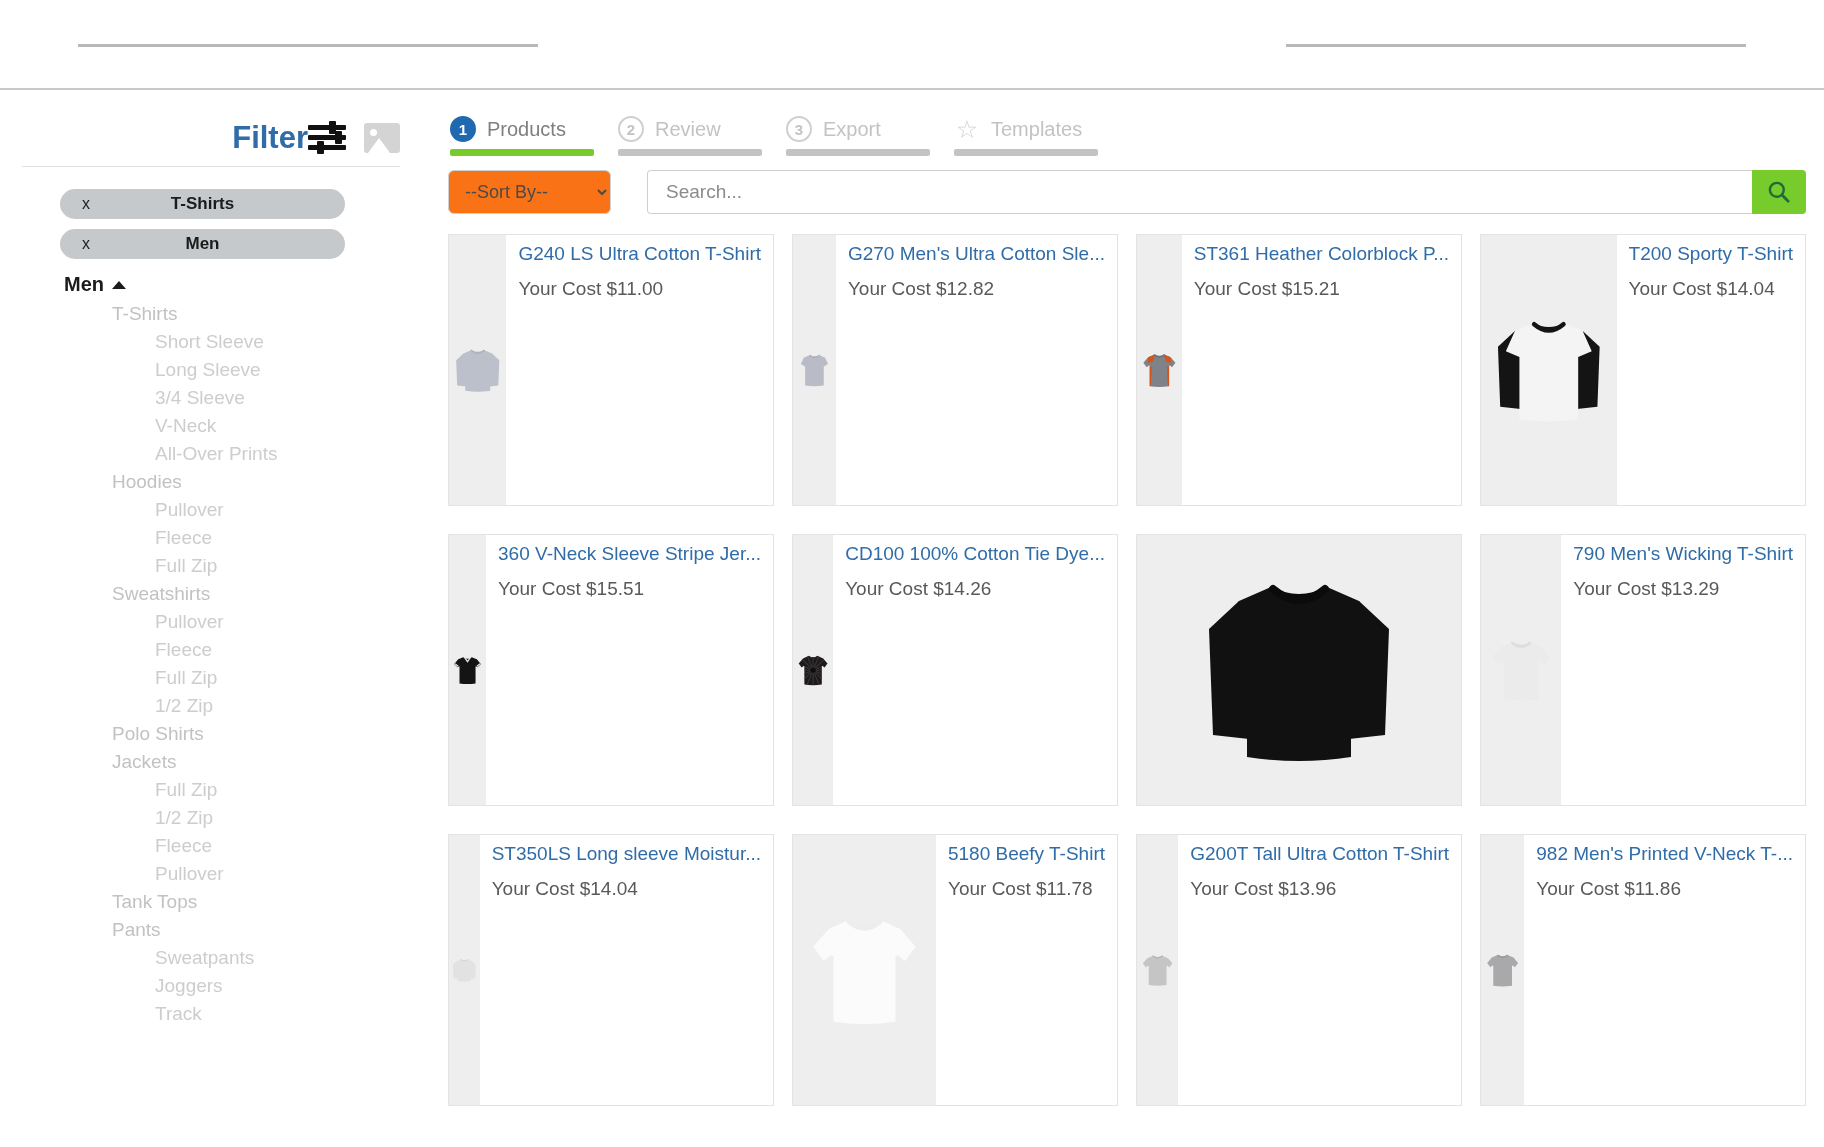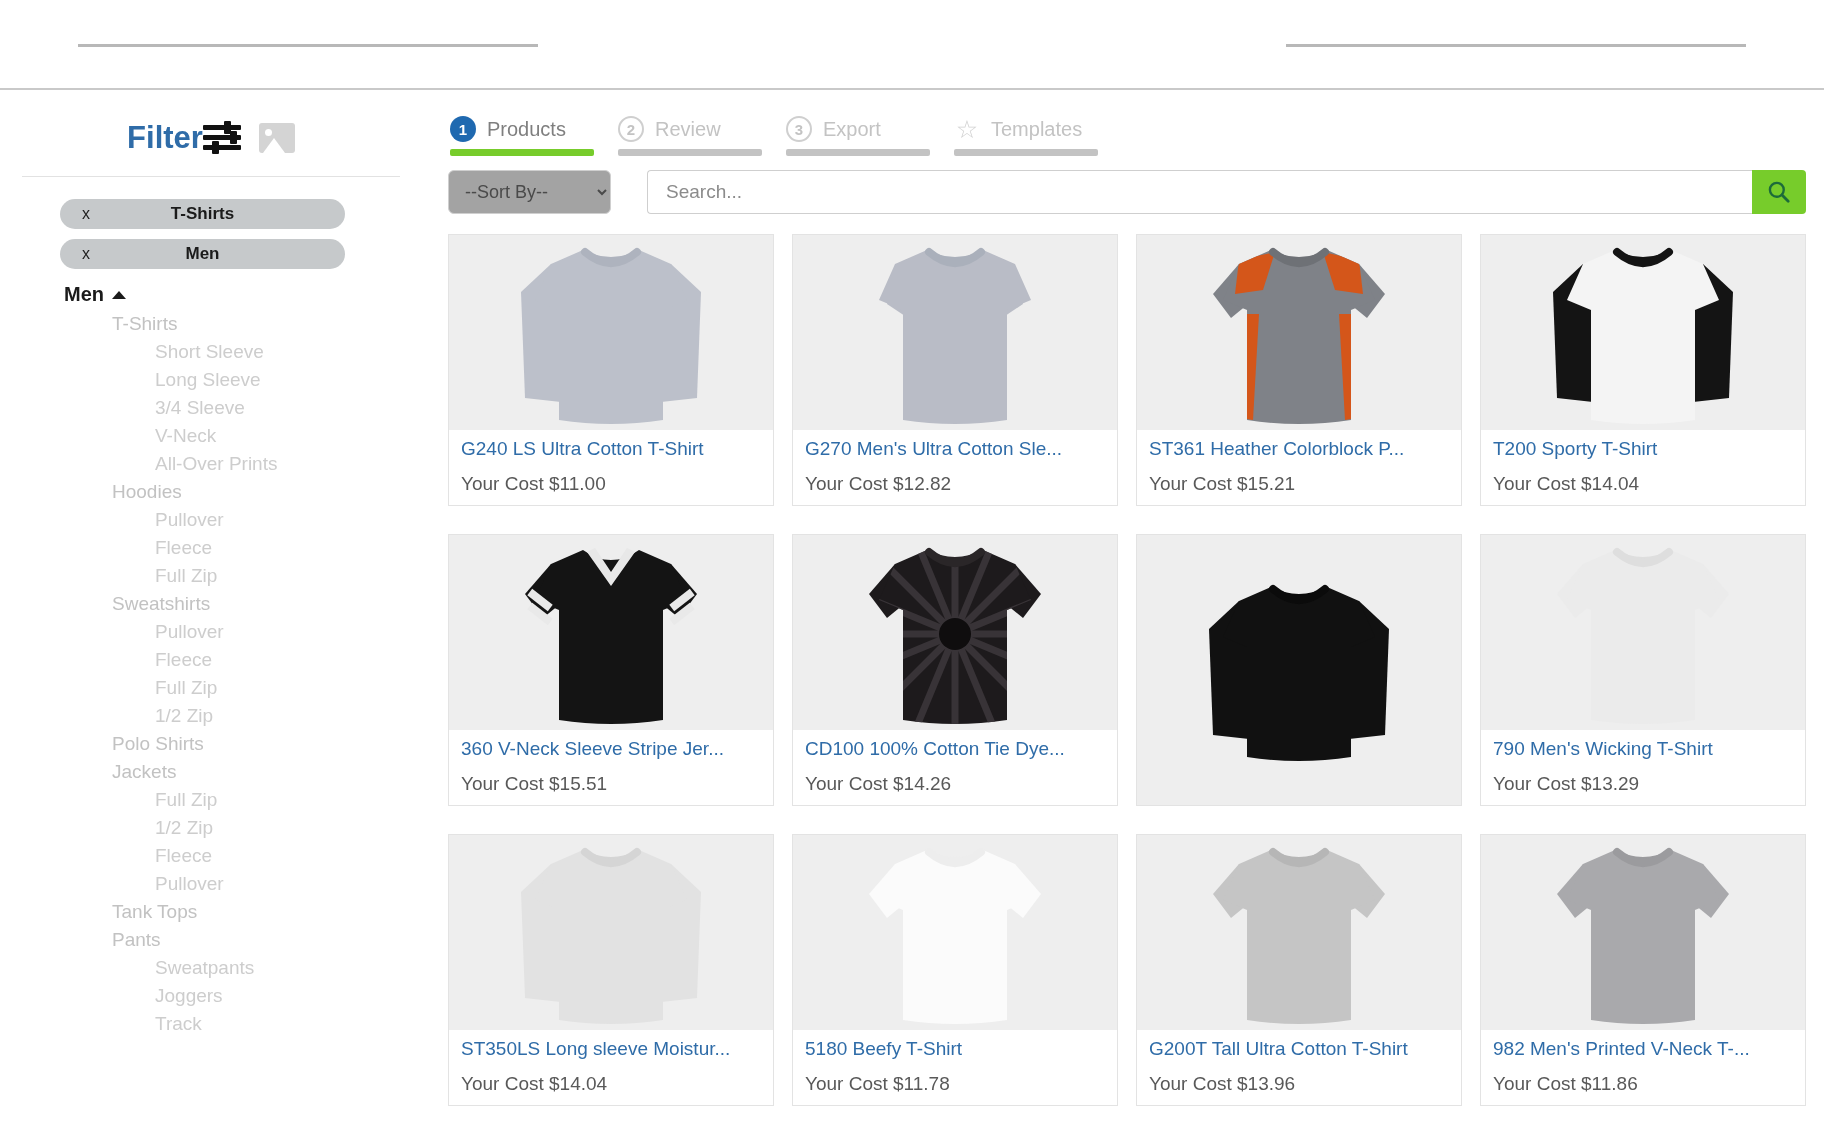--- a/index.html
+++ b/index.html
@@ -39,22 +39,22 @@
 
   
   .sidebar {
     width: 448px;
     flex: 0 0 448px;
     padding: 30px 48px 0 22px;
   }
   .filter-head {
     display: flex;
     align-items: center;
-    justify-content: center;
-    padding-bottom: 20px;
+    justify-content: flex-end;
+    padding-bottom: 10px;
     border-bottom: 1px solid #e2e2e2;
   }
   .filter-title {
     font-size: 31px;
     font-weight: bold;
     color: #2f6ca8;
   }
   .filter-icons { display: flex; align-items: center; gap: 18px; }
   .icon-sliders { width: 38px; height: 32px; position: relative; }
   .icon-sliders i {
@@ -137,21 +137,21 @@
   .tab-label { font-size: 20px; color: #c3c3c3; }
   .tab.active .tab-label { color: #7f7f7f; }
   .tab-underline { height: 7px; background: #c3c3c3; border-radius: 2px; }
   .tab.active .tab-underline { background: #77cc2b; }
   .star-icon { font-size: 25px; color: #d2d2d2; line-height: 26px; width: 26px; text-align: center; }
 
   .controls { display: flex; align-items: stretch; gap: 36px; margin-top: 14px; }
   .sort-select {
     width: 163px; height: 44px;
     border: 1px solid #cfcfcf; border-radius: 6px;
-    background: #a3a3a3; color: #4a4a4a; font-size: 18px;
+    background: #f97316; color: #4a4a4a; font-size: 18px;
     font-family: "Liberation Sans", sans-serif;
     padding: 0 12px; cursor: pointer;
   }
   .search-wrap { flex: 1; display: flex; height: 44px; }
   .search-input {
     flex: 1; border: 1px solid #cfcfcf; border-right: none;
     border-radius: 4px 0 0 4px; padding: 0 18px;
     font-size: 19px; color: #3b3b3b;
     font-family: Liberation Sans, sans-serif; outline: none;
   }
@@ -168,21 +168,21 @@
     margin-top: 20px;
     display: grid;
     grid-template-columns: repeat(4, 1fr);
     gap: 28px 18px;
   }
   .card {
     background: #fff;
     border: 1px solid #e3e3e3;
     cursor: pointer;
     display: flex;
-    flex-direction: column;
+    flex-direction: row;
     height: 272px;
     overflow: hidden;
   }
   .card-img {
     flex: 1; background: #eeeeee;
     display: flex; align-items: center; justify-content: center;
     overflow: hidden; position: relative;
   }
   .card-img svg { display: block; }
   .card-body { padding: 7px 12px 10px 12px; background: #fff; }

